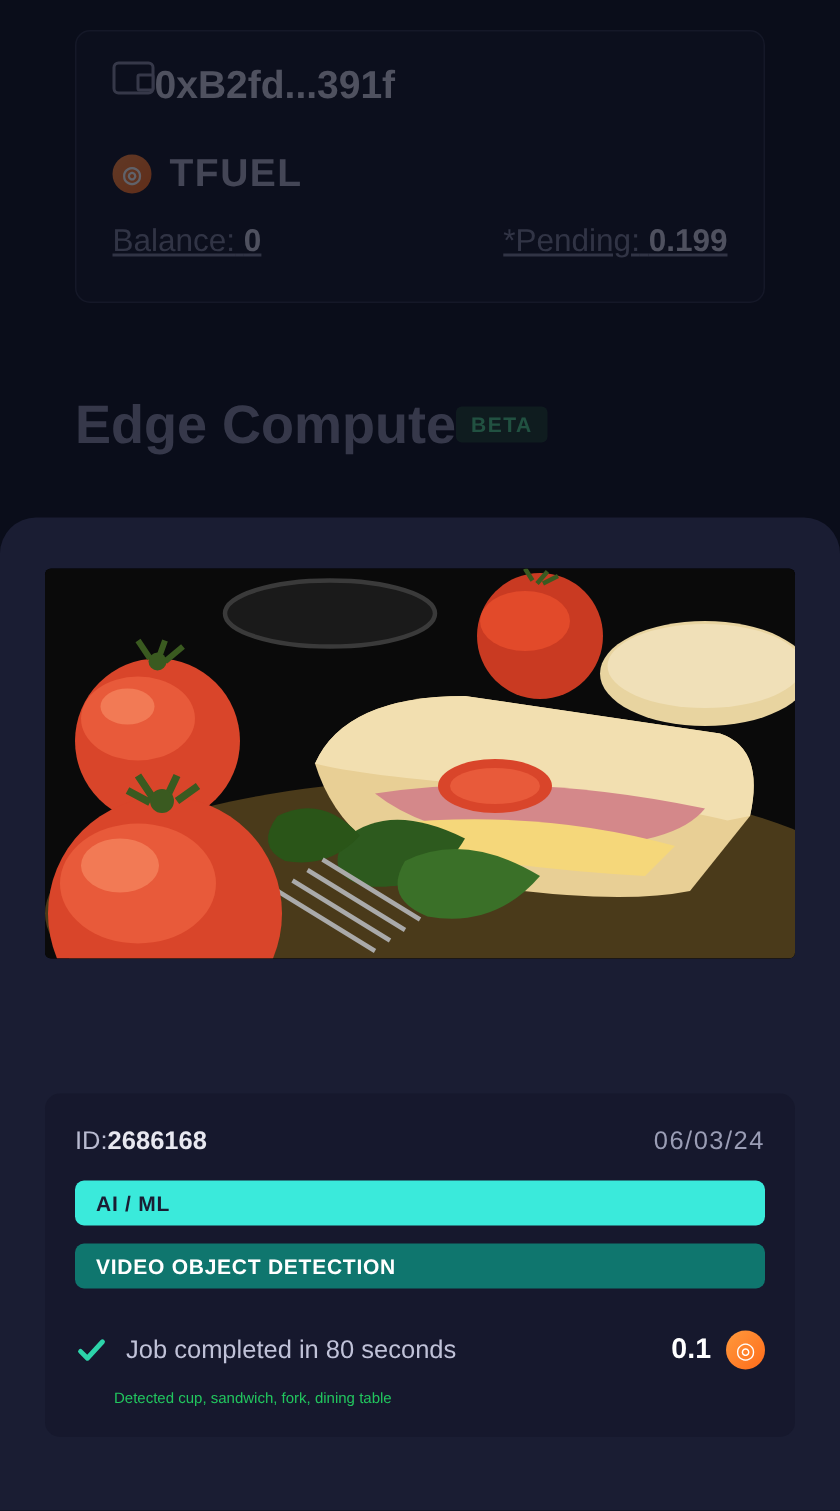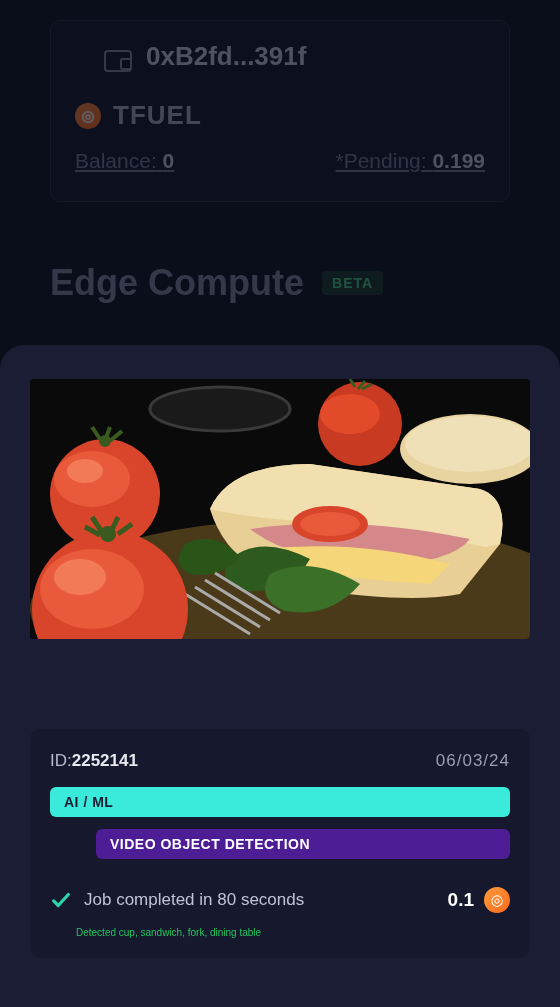--- a/index.html
+++ b/index.html
@@ -19,24 +19,23 @@
   }
   
   .wallet-card {
     border: 1px solid #2a2d42;
     border-radius: 10px;
     padding: 20px 24px 28px 24px;
     background: rgba(30,33,55,0.3);
   }
   .wallet-row {
     display: flex;
-    align-items: flex-end;
-    gap: 14px;
+    align-items: flex-start;
+    gap: 0;
     margin-bottom: 28px;
-    margin-left: 29px;
   }
   .wallet-icon {
     width: 28px; height: 22px;
     border: 2px solid #888aa0;
     border-radius: 4px;
     position: relative;
   }
   .wallet-icon::after {
     content: '';
     position: absolute;
@@ -72,21 +71,20 @@
     justify-content: space-between;
     font-size: 21px;
     color: #7a7d95;
     text-decoration: underline;
   }
   .balance-row .val { color: #d0d0e0; font-weight: 600; }
   
   .section-header {
     display: flex;
     align-items: center;
-    gap: 18px;
     margin-top: 60px;
   }
   .section-title {
     font-size: 36px;
     font-weight: 700;
     color: #888aa5;
   }
   .beta-badge {
     background: #1a3a2a;
     color: #4dd08a;
@@ -164,23 +162,22 @@
     font-weight: 700;
     padding: 7px 14px;
     border-radius: 6px;
     letter-spacing: 0.5px;
   }
   .tag-aiml {
     background: #3aeadb;
     color: #1a1d33;
   }
   .tag-vod {
-    background: #4c1d95;
+    background: #0f766e;
     color: #ffffff;
-    margin-left: 46px;
   }
   
   .status-row {
     display: flex;
     justify-content: space-between;
     align-items: center;
     margin-bottom: 14px;
     text-align: center;
   }
   .status-left {
@@ -302,21 +299,21 @@
       <ellipse cx="62" cy="210" rx="52" ry="40" fill="#e85a3a"></ellipse>
       <ellipse cx="50" cy="198" rx="26" ry="18" fill="#f27a55"></ellipse>
       <path d="M 80 155 L 88 138 M 72 153 L 62 138 M 88 155 L 102 145 M 70 156 L 55 148" stroke="#3a5a20" stroke-width="5"></path>
       <circle cx="78" cy="155" r="8" fill="#3a5a20"></circle>
     </svg>
   </div>
 
   <div class="job-card">
     <div class="job-top">
       <div class="job-id">
-        <span>ID:</span><span class="idval">2252141</span>
+        <span>ID:</span><span class="idval">2686168</span>
       </div>
       <div class="job-date">06/03/24</div>
     </div>
     <div class="tags-row">
       <div class="tag tag-aiml">AI / ML</div>
       <div class="tag tag-vod">VIDEO OBJECT DETECTION</div>
     </div>
     <div class="status-row">
       <div class="status-left">
         <svg class="check-icon" viewBox="0 0 24 24" fill="none" stroke="currentColor" stroke-width="3.5" stroke-linecap="round" stroke-linejoin="round">

